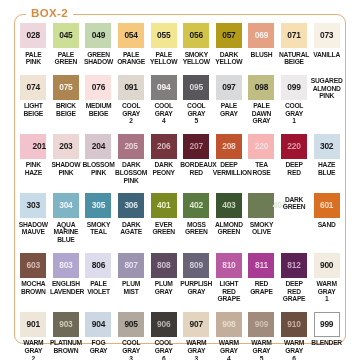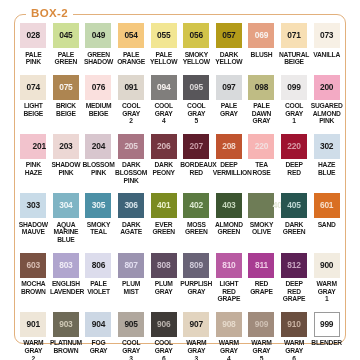--- a/index.html
+++ b/index.html
@@ -193,23 +193,20 @@
       </div>
       <div class="label">PALE DAWN GRAY</div>
     </div>
     <div class="cell">
       <div class="swatch" style="background: rgb(236, 234, 234);">
         <span class="code" style="color: rgb(26, 26, 26);">099</span>
       </div>
       <div class="label">COOL GRAY 1</div>
     </div>
     <div class="cell">
-      <div class="swatch" style="background: rgb(243, 170, 196);">
-        <span class="code" style="color: rgb(26, 26, 26);">200</span>
-      </div>
       <div class="label">SUGARED ALMOND PINK</div>
     </div>
     <div class="cell">
       <div class="swatch" style="background: rgb(242, 195, 205); padding-left: 12px;">
         <span class="code" style="color: rgb(26, 26, 26);">201</span>
       </div>
       <div class="label">PINK HAZE</div>
     </div>
     <div class="cell">
       <div class="swatch" style="background: rgb(236, 215, 212);">
@@ -307,23 +304,20 @@
       </div>
       <div class="label">ALMOND GREEN</div>
     </div>
     <div class="cell">
       <div class="swatch" style="background: rgb(110, 124, 86);">
         <span class="code" style="color: rgb(223, 229, 212); margin-left: 36px;">404</span>
       </div>
       <div class="label">SMOKY OLIVE</div>
     </div>
     <div class="cell">
-      <div class="swatch" style="background: rgb(39, 85, 80);">
-        <span class="code" style="color: rgb(188, 214, 210);">405</span>
-      </div>
       <div class="label">DARK GREEN</div>
     </div>
     <div class="cell">
       <div class="swatch" style="background: rgb(217, 111, 35);">
         <span class="code" style="color: rgb(246, 221, 200);">601</span>
       </div>
       <div class="label">SAND</div>
     </div>
     <div class="cell">
       <div class="swatch" style="background: rgb(122, 82, 67);">

